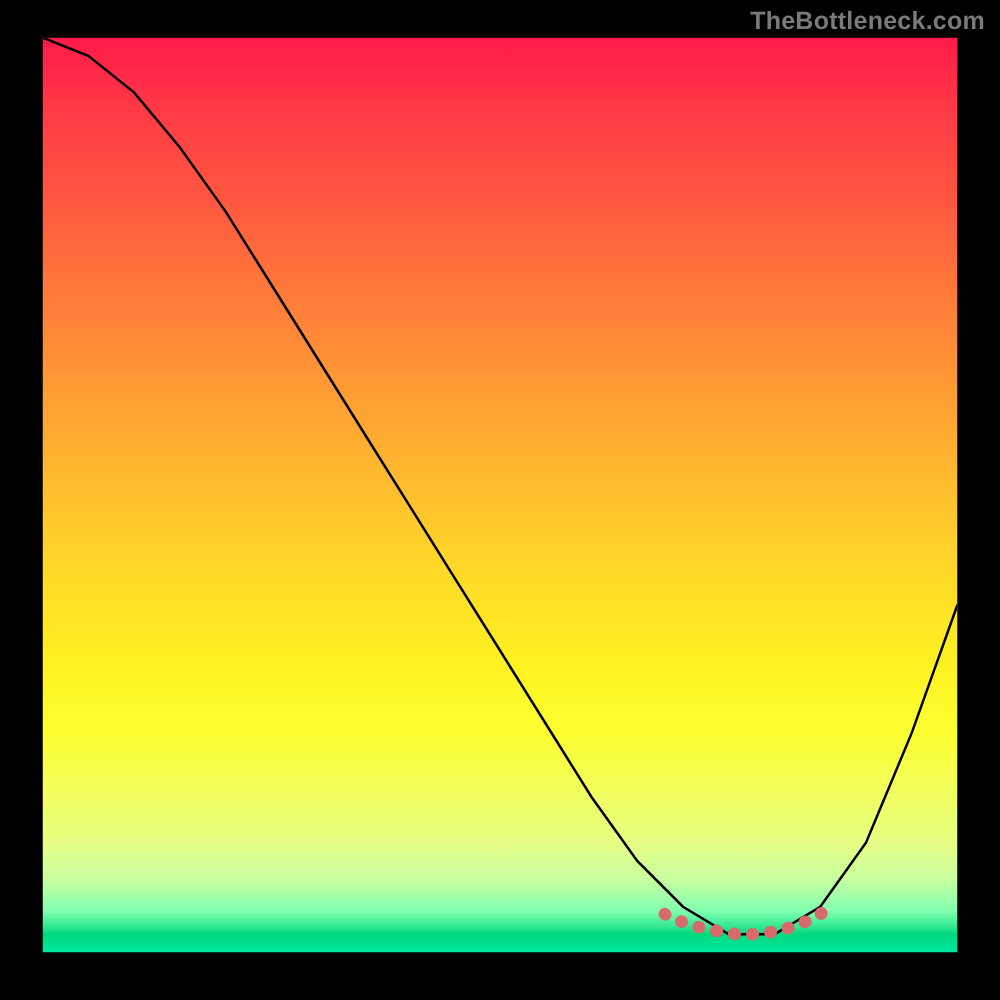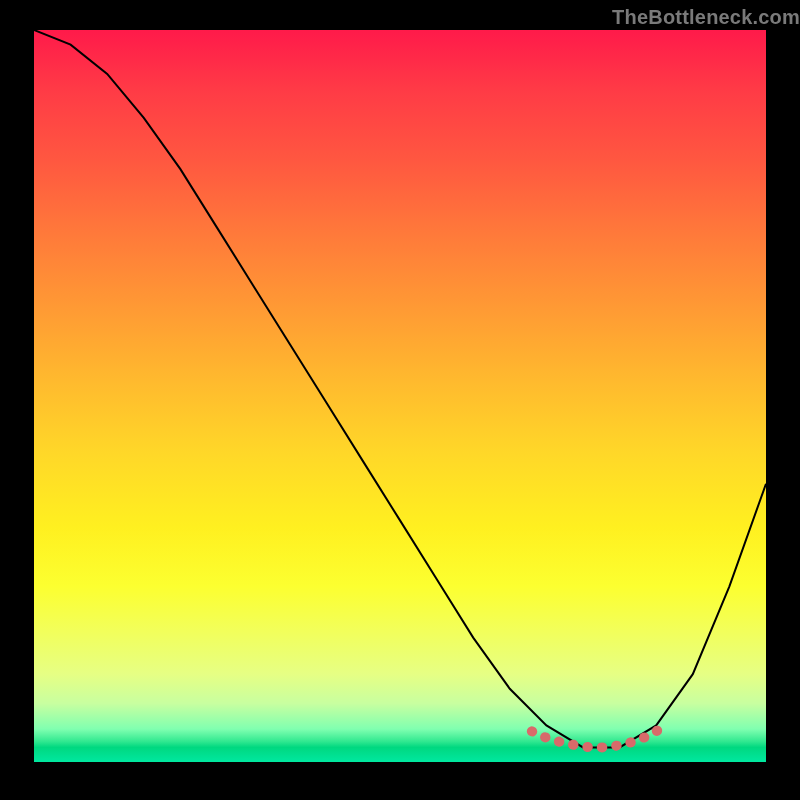--- a/index.html
+++ b/index.html
@@ -11,21 +11,21 @@
     overflow: hidden;
   }
   .container {
     position: relative;
     width: 800px;
     height: 800px;
   }
   .watermark {
     position: absolute;
     top: 6px;
-    right: 0;
+    right: 12px;
     color: #7a7a7a;
     font-family: Arial, Helvetica, sans-serif;
     font-size: 20px;
     font-weight: 600;
     letter-spacing: 0.2px;
     z-index: 10;
   }
   .plot-box {
     position: absolute;
     left: 34px;

